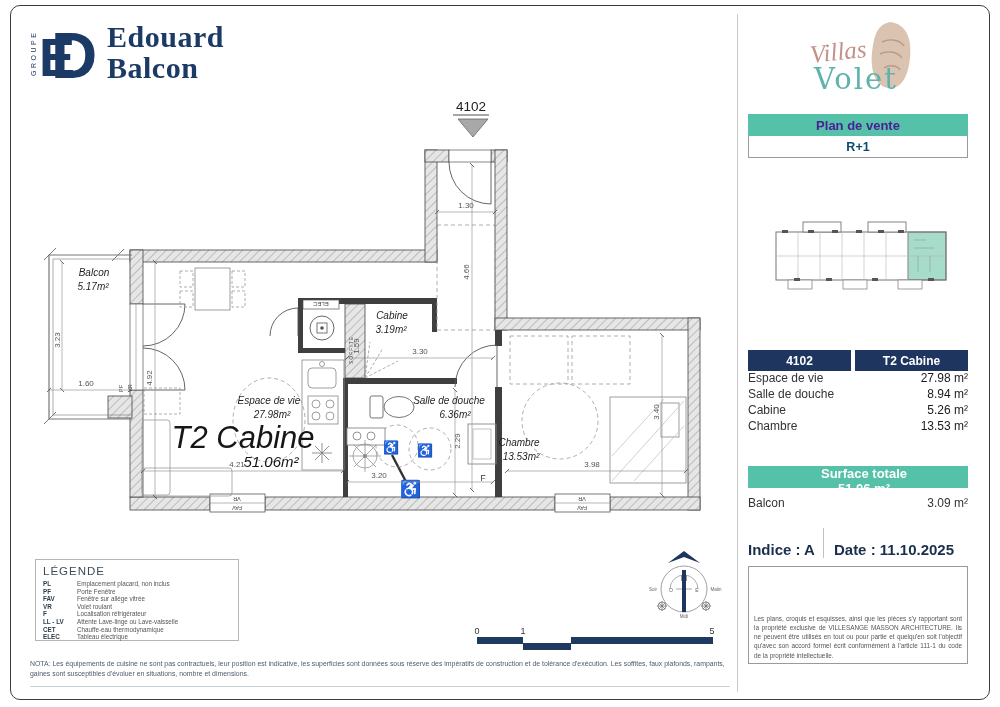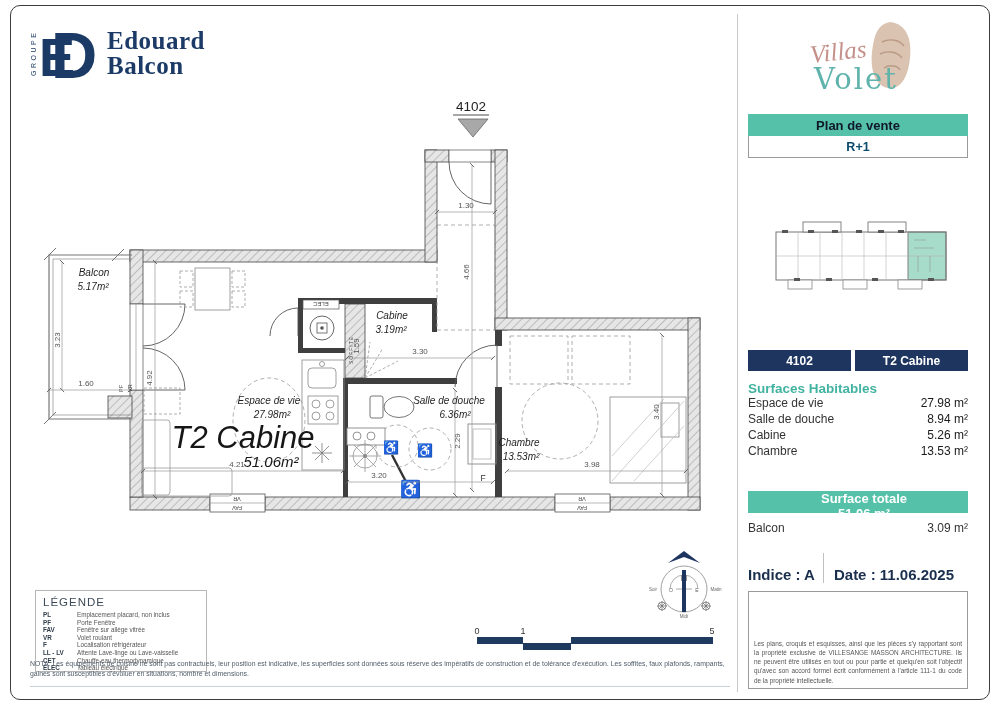--- a/index.html
+++ b/index.html
@@ -4,32 +4,32 @@
 <style>
   html,body{margin:0;padding:0;background:#fff;}
   .page{position:relative;width:1000px;height:707px;margin:0 auto;background:#fff;
         font-family:"Liberation Sans",sans-serif;overflow:hidden;}
   .frame{position:absolute;left:10px;top:5px;right:10px;bottom:7px;border:1.5px solid #3c3c3c;
          border-radius:10px;pointer-events:none;}
   
   .brand{position:absolute;left:30px;top:16px;display:flex;align-items:center;color:#1c3a66;}
   .brand-groupe{writing-mode:vertical-rl;transform:rotate(180deg);font-size:7px;letter-spacing:2.5px;
         color:#1c3a66;margin-right:2px;height:58px;text-align:center;}
-  .brand-name{font-family:"Liberation Serif",serif;font-weight:700;font-size:25px;line-height:1.02;
+  .brand-name{font-family:"Liberation Serif",serif;font-weight:700;font-size:30px;line-height:1.02;
         color:#1c3a66;margin-left:6px;letter-spacing:0.5px;}
   
   .panel-divider{position:absolute;left:737px;top:14px;width:1px;height:678px;background:#c9c9c9;}
   .panel{position:absolute;left:748px;top:14px;width:220px;}
   .vlogo{position:relative;height:100px;}
   .vlogo-blob{position:absolute;left:118px;top:6px;}
   .vlogo-villas{position:absolute;left:62px;top:24px;font-family:"Liberation Serif",serif;
         font-style:italic;font-size:25px;color:#c4908a;transform:rotate(-6deg);}
   .vlogo-alba{position:absolute;left:66px;top:48px;font-family:"DejaVu Serif",serif;
         font-size:29px;color:#5fb3ac;letter-spacing:2px;}
-  .banner{height:22px;background:#55c1a9;color:#0f172a;font-weight:bold;font-size:13px;
+  .banner{height:22px;background:#55c1a9;color:#4c1d95;font-weight:bold;font-size:13px;
         display:flex;align-items:center;justify-content:center;}
   .level-box{height:21px;border:1px solid #9a9a9a;border-top:none;color:#0c4a6e;font-weight:bold;
         font-size:12.5px;display:flex;align-items:center;justify-content:center;}
   .minimap{margin-top:52px;height:92px;}
   .unit-boxes{margin-top:44px;display:flex;gap:4px;}
   .unit-box{height:21px;background:#1e3560;color:#fff;font-weight:bold;font-size:12px;
         display:flex;align-items:center;justify-content:center;}
   .unit-box.num{width:103px;}
   .unit-box.type{flex:1;}
   .surf-title{margin-top:10px;color:#42b3a0;font-weight:bold;font-size:13.5px;height:15px;}
@@ -39,21 +39,21 @@
         font-size:13px;display:flex;align-items:center;justify-content:space-between;
         padding:0 10px 0 22px;box-sizing:border-box;flex-direction:column;}
   .balcon-row{margin-top:8px;display:flex;justify-content:space-between;font-size:12px;color:#333;height:16px;}
   .indice-row{margin-top:16px;display:flex;align-items:flex-end;height:30px;}
   .indice-row .sep{width:1px;height:30px;background:#c0c0c0;margin:0 10px 0 8px;}
   .indice-row .txt{color:#1a2f4e;font-weight:bold;font-size:15px;white-space:nowrap;}
   .copyright-box{margin-top:8px;height:96px;border:1px solid #9a9a9a;position:relative;}
   .copyright-box p{position:absolute;left:5px;right:5px;bottom:3px;margin:0;font-size:6.4px;
         line-height:1.45;color:#555;text-align:justify;}
   
-  .legend{position:absolute;left:35px;top:590px;width:172px;height:82px;border:1px solid #b5b5b5;
+  .legend{position:absolute;left:35px;top:559px;width:204px;height:82px;border:1px solid #b5b5b5;
         padding:5px 7px;box-sizing:border-box;background:#fff;}
   .legend-title{font-size:11.5px;color:#3d4a57;letter-spacing:1px;margin-bottom:3px;}
   .legend-row{display:flex;font-size:6.3px;line-height:7.6px;color:#444;}
   .legend-row .abbr{width:34px;font-weight:bold;color:#2e3b48;}
   .legend-row .desc{flex:1;color:#555;}
   
   .nota{position:absolute;left:30px;top:659px;width:702px;font-size:6.9px;line-height:1.5;
         color:#4e5b68;}
   .nota-rule{position:absolute;left:30px;top:686px;width:700px;height:1px;background:#c7d1da;}
   
@@ -389,21 +389,20 @@
       <g stroke="#888" stroke-width="0.5" fill="none">
         <path d="M166,30 h12 M166,38 h20 M170,46 v16 M182,46 v16"></path>
       </g>
     </svg>
 
     <div class="unit-boxes">
       <div class="unit-box num">4102</div>
       <div class="unit-box type">T2 Cabine</div>
     </div>
 
-    <div class="surf-title">Surfaces Habitables</div>
     <div class="surf-row">
         <span>Espace de vie</span>
         <span class="val">27.98 m²</span>
       </div>
     <div class="surf-row">
         <span>Salle de douche</span>
         <span class="val">8.94 m²</span>
       </div>
     <div class="surf-row">
         <span>Cabine</span>
@@ -419,20 +418,20 @@
       <span>51.06 m²</span>
     </div>
     <div class="balcon-row">
       <span>Balcon</span>
         <span class="val">3.09 m²</span>
     </div>
 
     <div class="indice-row">
       <span class="txt">Indice : A</span>
       <span class="sep"></span>
-      <span class="txt">Date : 11.06.2025</span>
+      <span class="txt">Date : 11.10.2025</span>
     </div>
 
     <div class="copyright-box">
       <p>Les plans, croquis et esquisses, ainsi que les pièces s'y rapportant sont la propriété exclusive de VILLESANGE MASSON ARCHITECTURE. Ils ne peuvent être utilisés en tout ou pour partie et quelqu'en soit l'objectif qu'avec son accord formel écrit conformément à l'article 111-1 du code de la propriété intellectuelle.</p>
     </div>
   </div>
 </div>
 
 </body></html>

